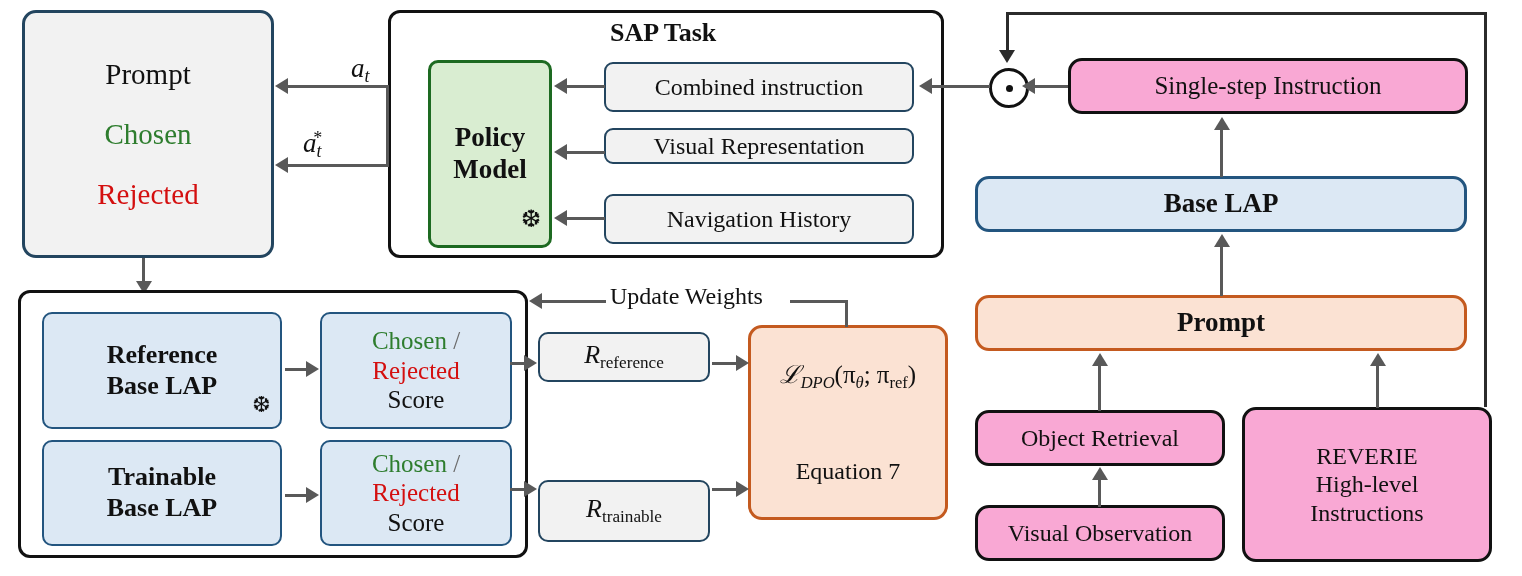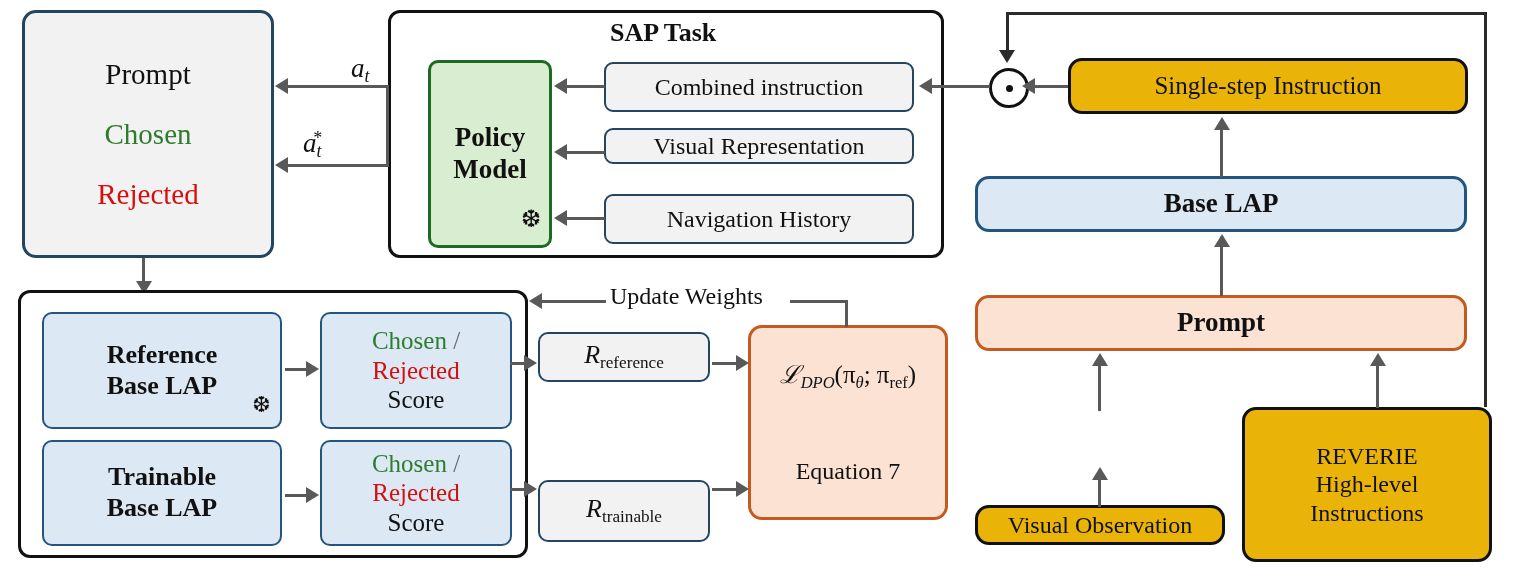--- a/index.html
+++ b/index.html
@@ -27,21 +27,21 @@
     background: #f2f2f2;
     border: 3px solid #1d1d1d;
     border-radius: 14px;
     color: #111111;
   }
   .navy   { border-color: #23455f; }
   .blue   { background: #dce8f4; border-color: #23557f; }
   .green  { background: #d9edd1; border-color: #1d6a21; }
   .orange { background: #fbe2d3; border-color: #c45a1f; }
   .plain  { background: #f2f2f2; }
-  .white  { background: #eab308; border-color: #111111; }
+  .white  { background: #f9a8d4; border-color: #111111; }
   .bold   { font-weight: bold; }
   .chosen   { color: #2e7d2e; }
   .rejected { color: #d40f0f; }
   .slash    { color: #6b6b6b; }
 
   
   .lbl {
     position: absolute;
     color: #111111;
     white-space: nowrap;
@@ -172,24 +172,27 @@
   </div>
   <div class="ln v" style="left:1220px; top:127px; height:50px;"></div>
   <div class="arrow up" style="left:1214px; top:117px;"></div>
 
   <div class="box orange" style="left:975px; top:295px; width:492px; height:56px; font-size:27px;">
     <span class="bold">Prompt</span>
   </div>
   <div class="ln v" style="left:1220px; top:244px; height:52px;"></div>
   <div class="arrow up" style="left:1214px; top:234px;"></div>
 
+  <div class="box white" style="left:975px; top:410px; width:250px; height:56px; font-size:24px;">
+    <span>Object Retrieval</span>
+  </div>
   <div class="ln v" style="left:1098px; top:363px; height:48px;"></div>
   <div class="arrow up" style="left:1092px; top:353px;"></div>
 
-  <div class="box white" style="left:975px; top:505px; width:250px; height:40px; font-size:24px;">
+  <div class="box white" style="left:975px; top:505px; width:250px; height:56px; font-size:24px;">
     <span>Visual Observation</span>
   </div>
   <div class="ln v" style="left:1098px; top:477px; height:30px;"></div>
   <div class="arrow up" style="left:1092px; top:467px;"></div>
 
   <div class="box white" style="left:1242px; top:407px; width:250px; height:155px; flex-direction:column; font-size:24px;">
     <div>REVERIE</div>
     <div>High-level</div>
     <div>Instructions</div>
   </div>

